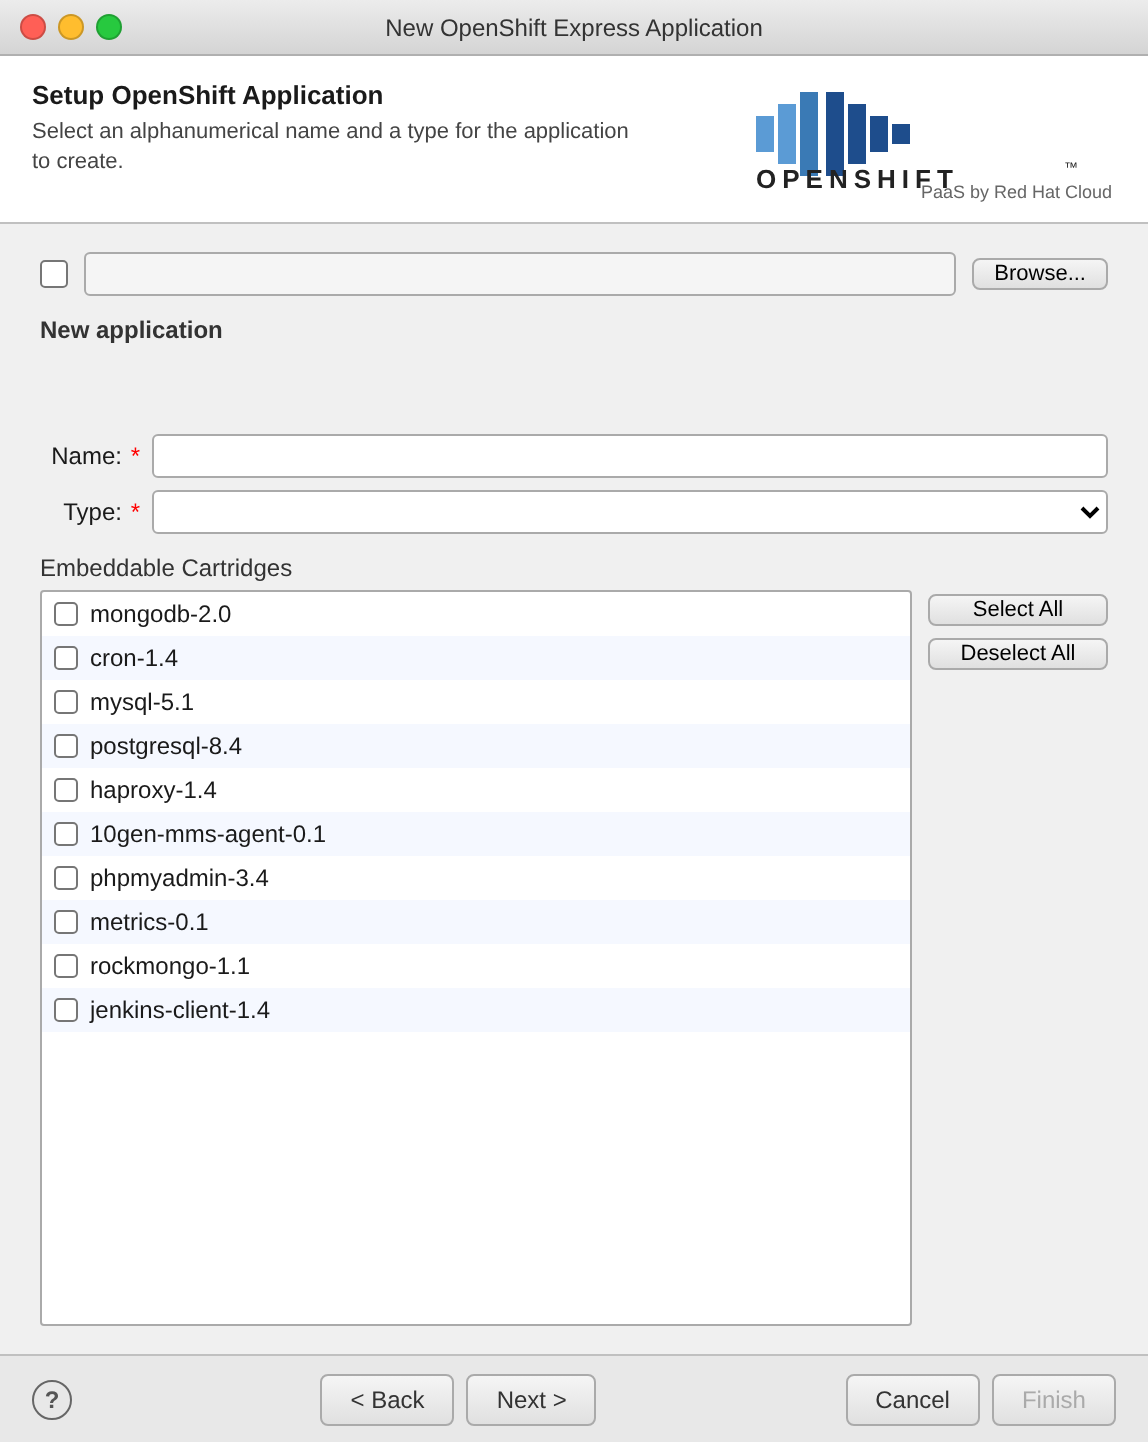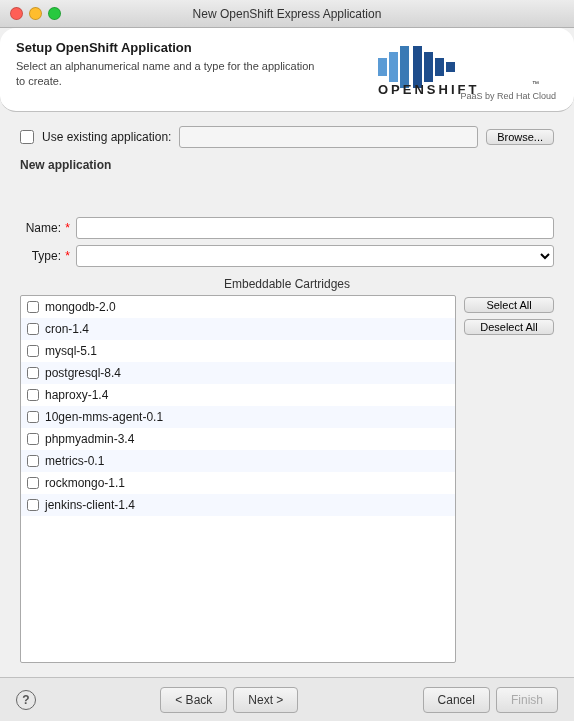--- a/index.html
+++ b/index.html
@@ -55,21 +55,20 @@
     }
 
     
     .header {
       background: white;
       padding: 12px 16px 10px 16px;
       border-bottom: 1px solid #c0c0c0;
       display: flex;
       justify-content: space-between;
       align-items: flex-start;
-      border-radius: 16px;
     }
     .header-text {}
     .header-title {
       font-size: 13px;
       font-weight: 700;
       color: #1a1a1a;
       margin-bottom: 4px;
     }
     .header-subtitle {
       font-size: 11px;
@@ -172,21 +171,20 @@
       display: flex;
       flex-direction: column;
       flex: 1;
       overflow: hidden;
     }
     .cartridges-header {
       font-size: 12px;
       color: #333;
       margin-bottom: 4px;
       font-weight: 500;
-      text-align: center;
     }
     .cartridges-body {
       display: flex;
       gap: 8px;
       flex: 1;
       overflow: hidden;
     }
     .cartridges-list {
       flex: 1;
       border: 1px solid #aaa;
@@ -329,21 +327,20 @@
         <text x="154" y="46" font-family="-apple-system, Helvetica, Arial" font-size="7" fill="#222">™</text>
       </svg>
       <div class="brand-tagline" style="font-size:9px;color:#666;text-align:right;margin-top:-4px;margin-right:2px;">PaaS by Red Hat Cloud</div>
     </div>
   </div>
 
   <div class="content">
 
     <div class="existing-app-row">
       <input type="checkbox" style="">
-      <span class="existing-app-label">Use existing application:</span>
       <input type="text" class="existing-app-field" style="flex: 1 1 0%; height: 22px; border: 1px solid rgb(170, 170, 170); border-radius: 3px; background: rgb(245, 245, 245);">
       <button class="browse-btn">Browse...</button>
     </div>
 
     <div>
       <div class="section-label">New application</div>
       <div class="form-group">
         <div class="form-row">
           <label>
             <span>Name:</span><span class="required-star"> *</span>

